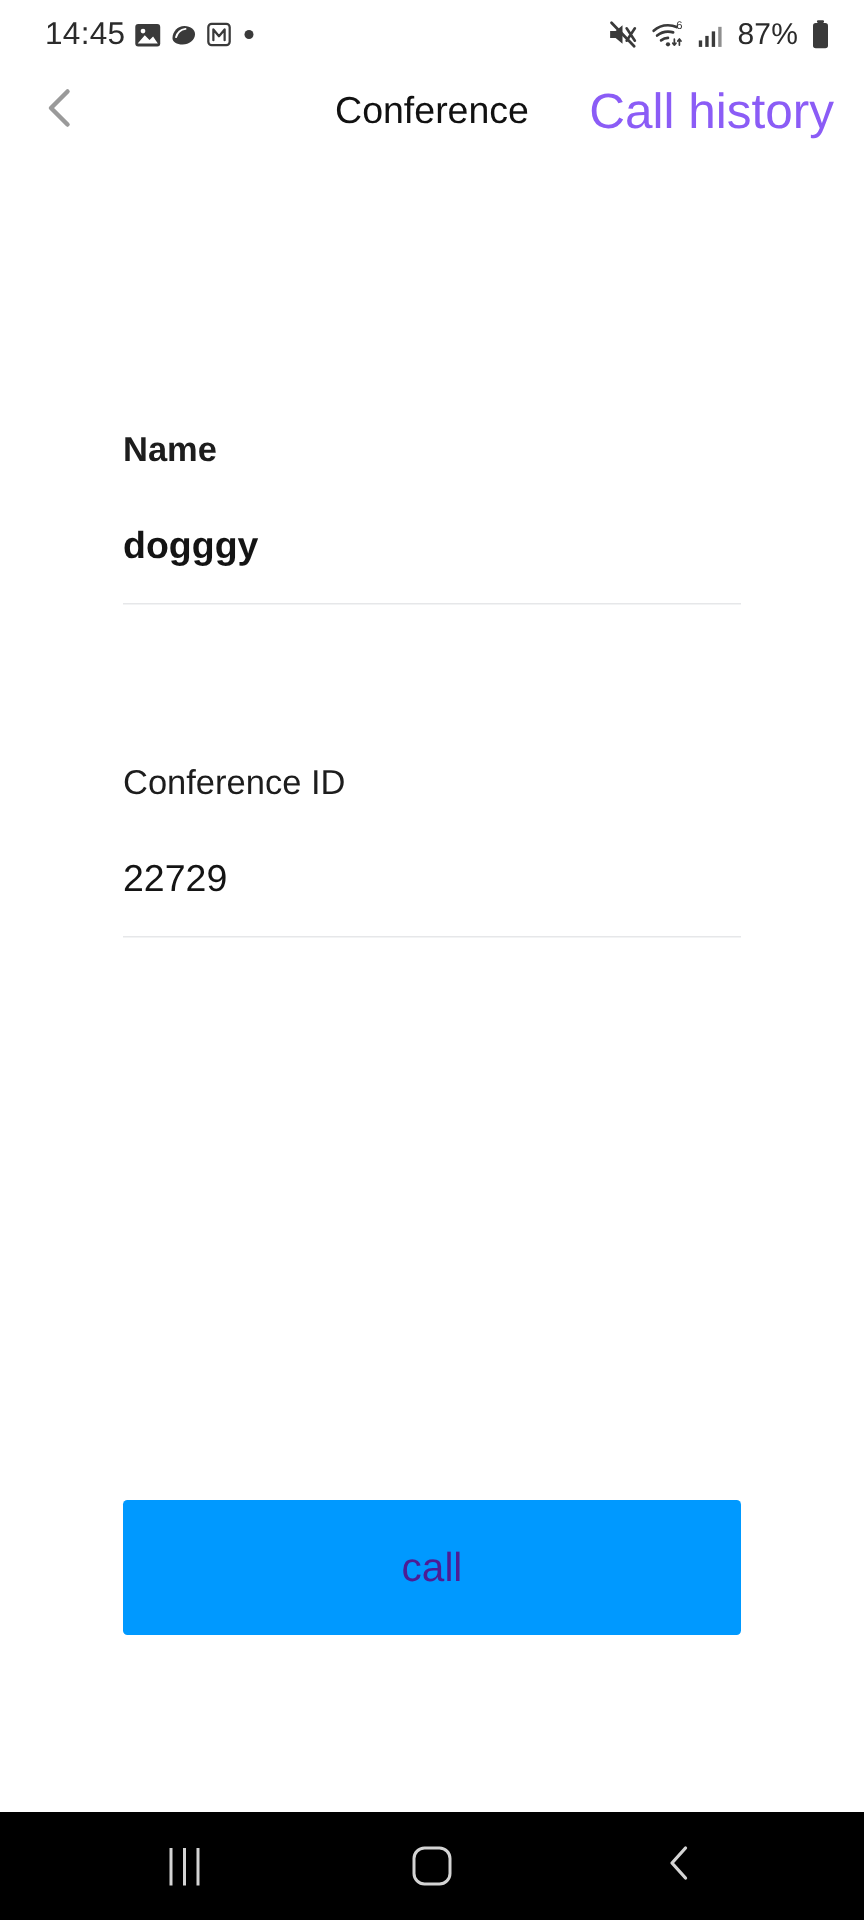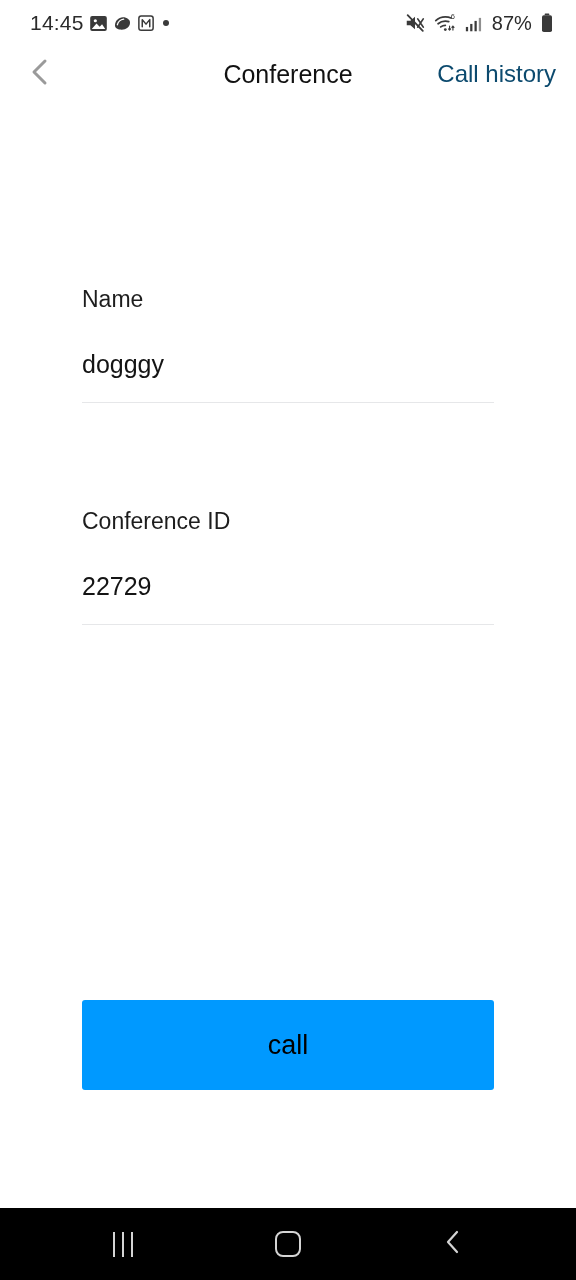--- a/index.html
+++ b/index.html
@@ -51,21 +51,21 @@
     cursor:pointer;
   }
   .header-title {
     position:absolute; left:0; right:0;
     text-align:center;
     font-size:25px; color:#111111;
     pointer-events:none;
   }
   .call-history {
     margin-left:auto;
-    font-size:24px; color:#0c4a6e;
+    font-size:33px; color:#8b5cf6;
     cursor:pointer;
     position:relative; z-index:2;
     padding:4px 2px;
   }
 
   
   .body { flex:1 1 auto; position:relative; }
 
   .field { position:absolute; left:82px; width:412px; }
   .field-label {
@@ -82,21 +82,21 @@
   }
   .pw-dots { display:flex; align-items:center; gap:7px; height:25px; }
   .pw-dot { width:8px; height:8px; border-radius:50%; background:#24252a; }
 
   .call-btn {
     position:absolute;
     left:82px; top:898px;
     width:412px; height:90px;
     background:#0099FF;
     border:none; border-radius:3px;
-    color:#000000;
+    color:#4c1d95;
     font-size:27px;
     font-family:"Liberation Sans", sans-serif;
     cursor:pointer;
     display:flex; align-items:center; justify-content:center;
   }
 
   
   .navbar {
     flex:0 0 72px;
     background:#000000;
@@ -190,21 +190,21 @@
           <path d="M18 4 L7 15 L18 26" stroke="#9a9a9a" stroke-width="3" fill="none" stroke-linecap="round" stroke-linejoin="round"></path>
         </svg>
       </span>
     </div>
     <div class="header-title">Conference</div>
     <div class="call-history">Call history</div>
   </div>
 
   <div class="body">
 
-    <div class="field" style="top:186px;">
+    <div class="field" style="top:186px;font-weight:bold;">
       <div class="field-label">Name</div>
       <div class="field-value" style="margin-top:41px;">dogggy</div>
       <div class="field-line" style="margin-top:25px;"></div>
     </div>
 
     <div class="field" style="top:408px;">
       <div class="field-label">Conference ID</div>
       <div class="field-value" style="margin-top:41px;">22729</div>
       <div class="field-line" style="margin-top:25px;"></div>
     </div>

